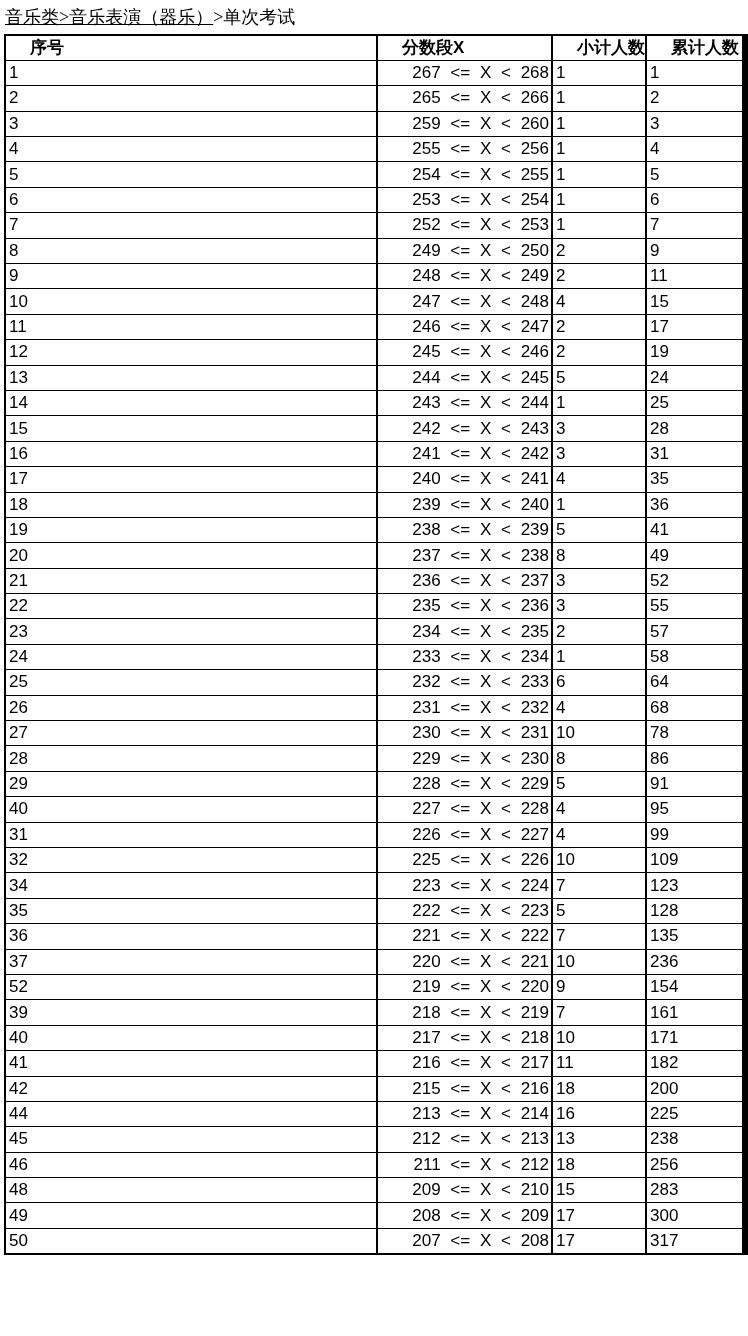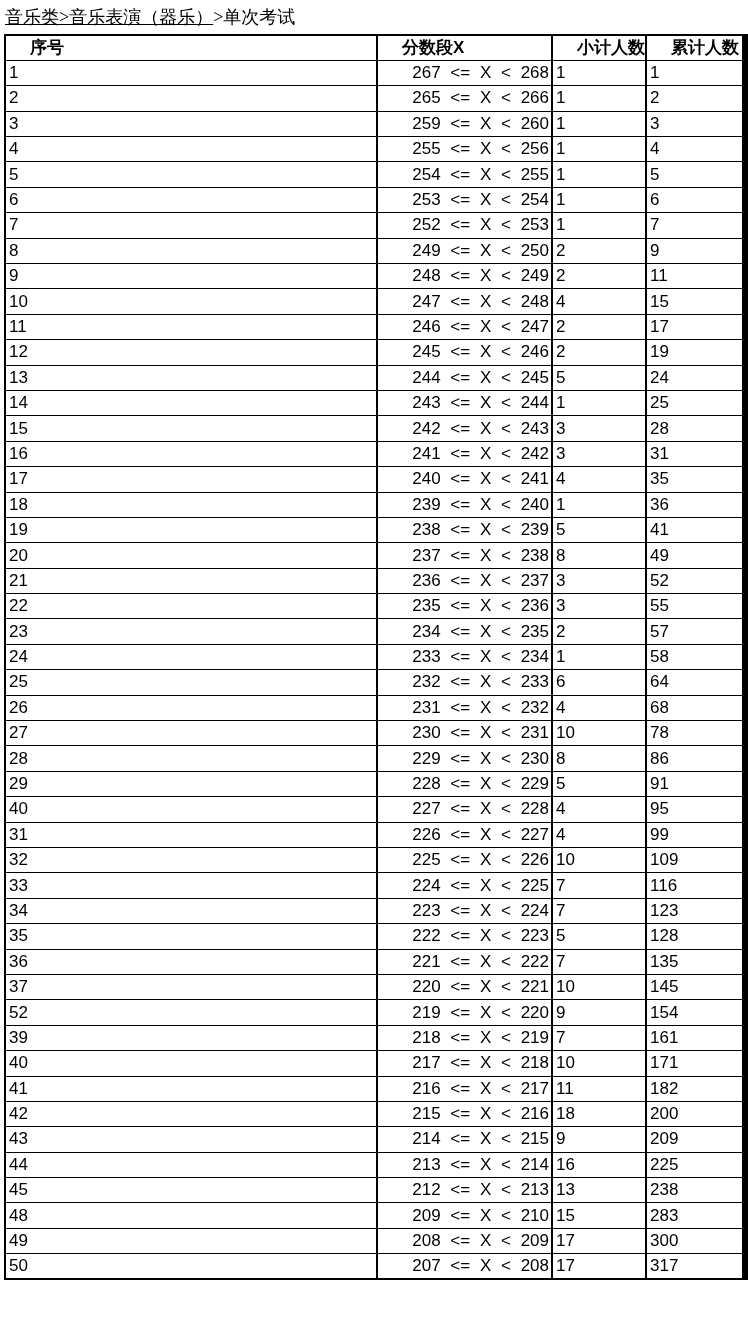--- a/index.html
+++ b/index.html
@@ -275,26 +275,20 @@
           <td>4</td>
           <td>99</td>
         </tr>
         <tr>
           <td>32</td>
           <td class="range-cell">225 &lt;= X &lt; 226</td>
           <td>10</td>
           <td>109</td>
         </tr>
         <tr>
-          <td>33</td>
-          <td class="range-cell">224 &lt;= X &lt; 225</td>
-          <td>7</td>
-          <td>116</td>
-        </tr>
-        <tr>
           <td>34</td>
           <td class="range-cell">223 &lt;= X &lt; 224</td>
           <td>7</td>
           <td>123</td>
         </tr>
         <tr>
           <td>35</td>
           <td class="range-cell">222 &lt;= X &lt; 223</td>
           <td>5</td>
           <td>128</td>
@@ -302,21 +296,21 @@
         <tr>
           <td>36</td>
           <td class="range-cell">221 &lt;= X &lt; 222</td>
           <td>7</td>
           <td>135</td>
         </tr>
         <tr>
           <td>37</td>
           <td class="range-cell">220 &lt;= X &lt; 221</td>
           <td>10</td>
-          <td>145</td>
+          <td>236</td>
         </tr>
         <tr>
           <td>52</td>
           <td class="range-cell">219 &lt;= X &lt; 220</td>
           <td>9</td>
           <td>154</td>
         </tr>
         <tr>
           <td>39</td>
           <td class="range-cell">218 &lt;= X &lt; 219</td>
@@ -335,38 +329,38 @@
           <td>11</td>
           <td>182</td>
         </tr>
         <tr>
           <td>42</td>
           <td class="range-cell">215 &lt;= X &lt; 216</td>
           <td>18</td>
           <td>200</td>
         </tr>
         <tr>
-          <td>43</td>
-          <td class="range-cell">214 &lt;= X &lt; 215</td>
-          <td>9</td>
-          <td>209</td>
-        </tr>
-        <tr>
           <td>44</td>
           <td class="range-cell">213 &lt;= X &lt; 214</td>
           <td>16</td>
           <td>225</td>
         </tr>
         <tr>
           <td>45</td>
           <td class="range-cell">212 &lt;= X &lt; 213</td>
           <td>13</td>
           <td>238</td>
         </tr>
         <tr>
+          <td>46</td>
+          <td class="range-cell">211 &lt;= X &lt; 212</td>
+          <td>18</td>
+          <td>256</td>
+        </tr>
+        <tr>
           <td>48</td>
           <td class="range-cell">209 &lt;= X &lt; 210</td>
           <td>15</td>
           <td>283</td>
         </tr>
         <tr>
           <td>49</td>
           <td class="range-cell">208 &lt;= X &lt; 209</td>
           <td>17</td>
           <td>300</td>

